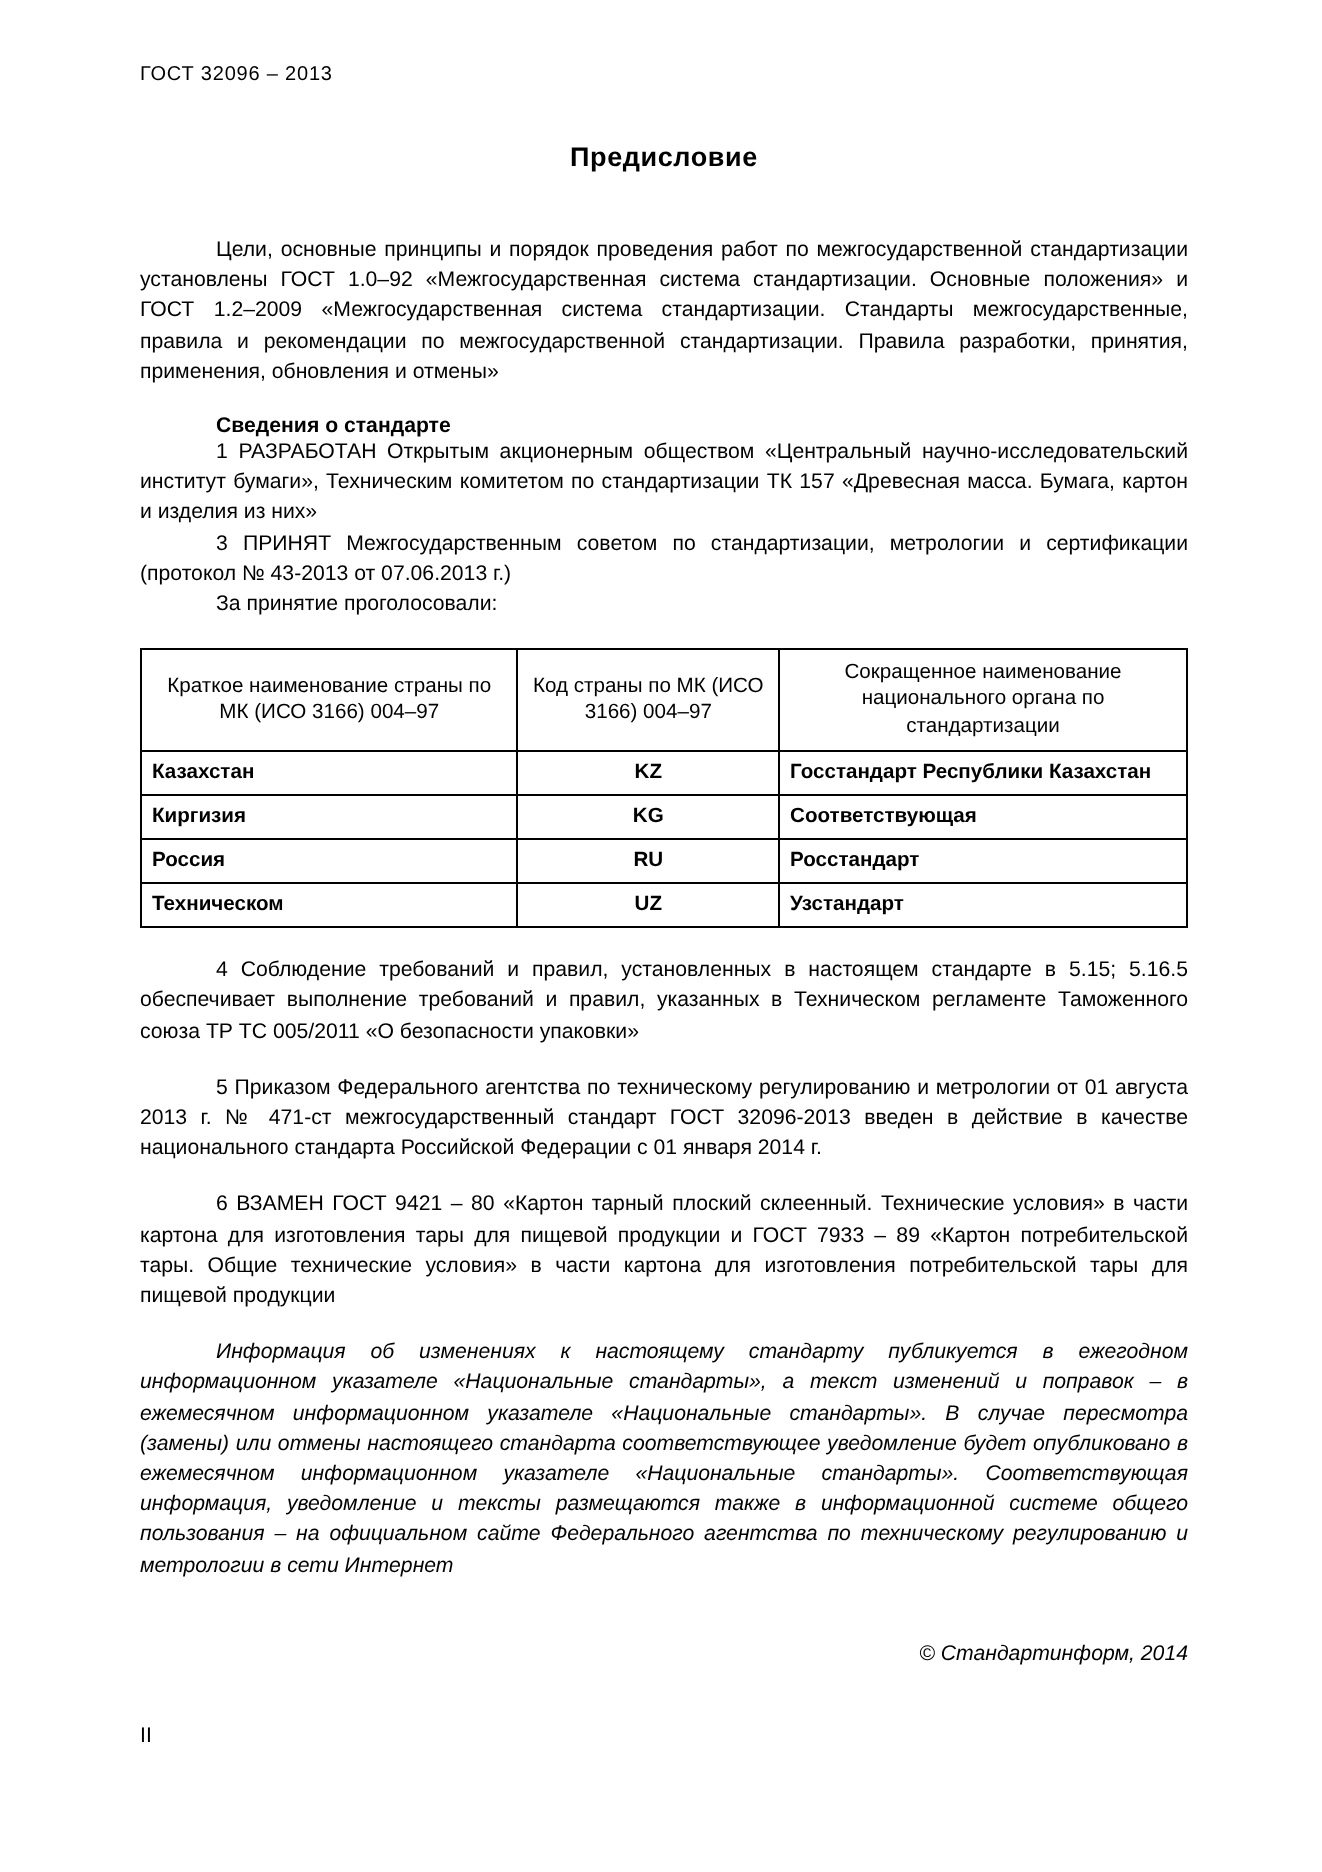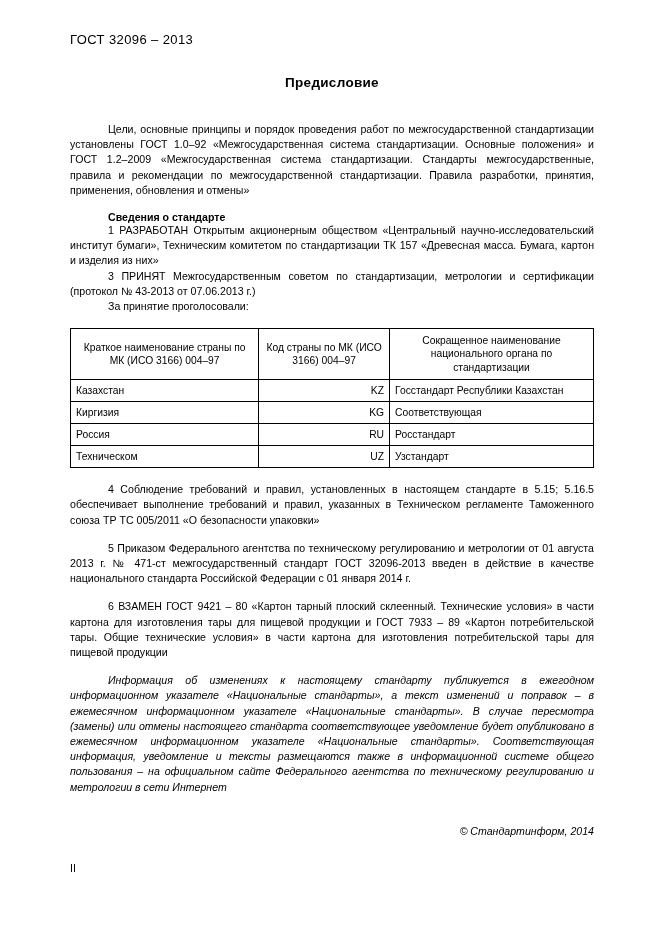--- a/index.html
+++ b/index.html
@@ -19,21 +19,21 @@
     background: #ffffff;
     overflow: hidden;
   }
   .content {
     position: absolute;
     left: 70px;
     top: 32px;
     width: 524px;
   }
   .std-header {
-    font-size: 13px;
+    font-size: 10px;
     letter-spacing: 0.4px;
     margin-bottom: 28px;
   }
   .doc-title {
     text-align: center;
     font-size: 13.5px;
     font-weight: bold;
     margin: 0 0 32px 0;
     letter-spacing: 0.3px;
   }
@@ -58,33 +58,34 @@
   table.countries {
     border-collapse: collapse;
     width: 100%;
     margin: 14px 0 14px 0;
     font-size: 10.3px;
   }
   table.countries td, table.countries th {
     border: 1px solid #000000;
     padding: 3px 5px;
     vertical-align: middle;
+    font-weight: bold;
   }
   table.countries thead td {
     text-align: center;
     height: 44px;
     line-height: 13.5px;
     font-weight: normal;
   }
   table.countries tbody td {
     height: 15px;
     line-height: 13px;
   }
   .col-name { width: 36%; }
-  .col-code { width: 25%; text-align: right; }
+  .col-code { width: 25%; text-align: center; }
   .col-org  { width: 39%; }
   .italic-block p {
     font-style: italic;
   }
   .copyright {
     text-align: right;
     font-size: 10.6px;
     margin-top: 30px;
     font-style: italic;
   }

